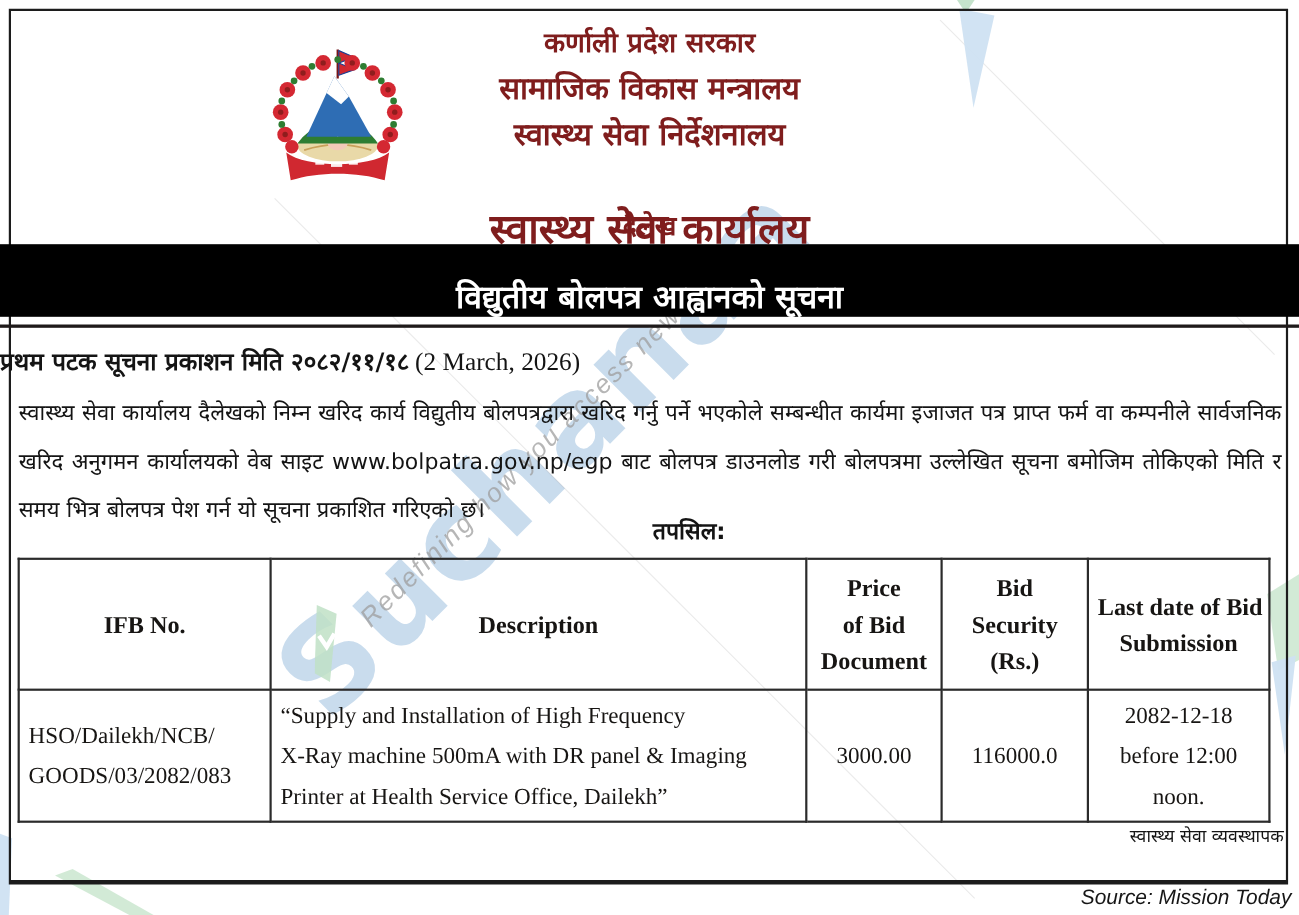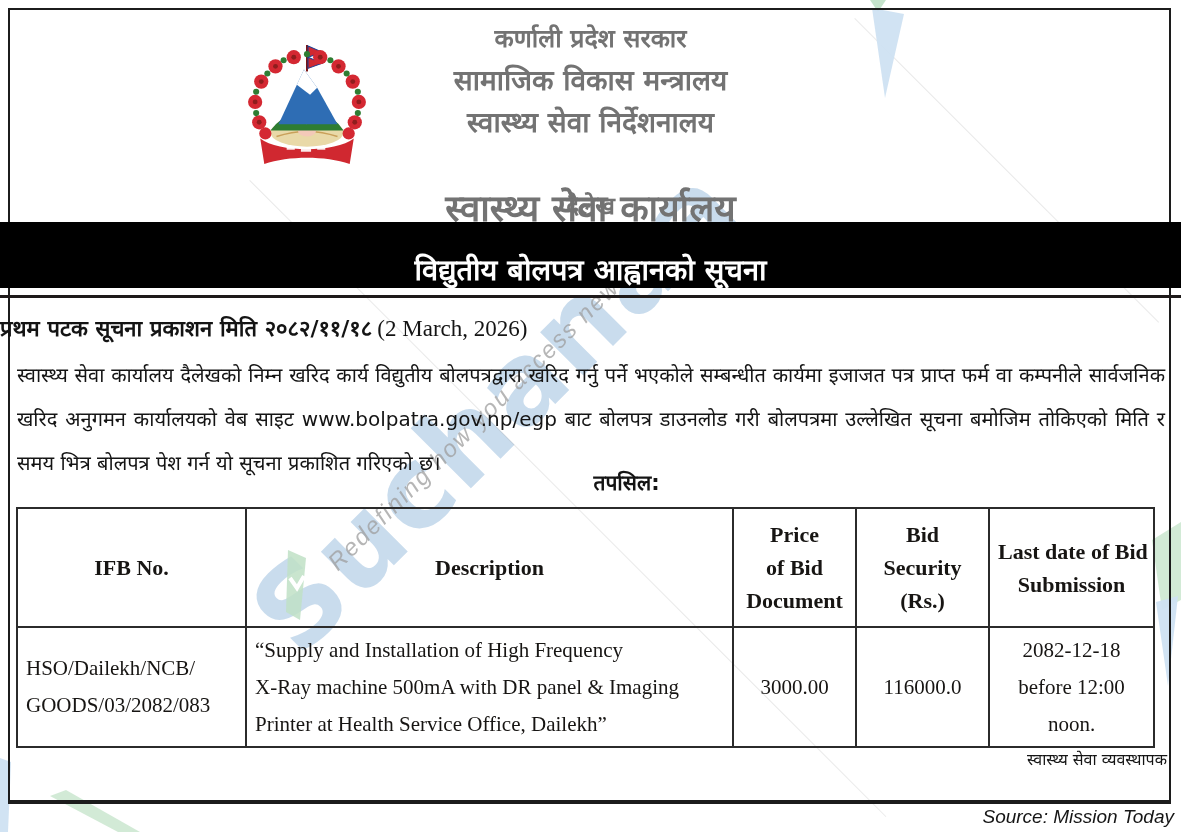--- a/index.html
+++ b/index.html
@@ -33,21 +33,21 @@
   .crease1{left:250px;top:180px;width:900px;transform:rotate(45deg);}
   .crease2{left:855px;top:18px;width:430px;transform:rotate(45deg);}
   .wm-shape{position:absolute;}
   
   .doc-frame{
     position:absolute;left:8px;top:8px;width:1159px;height:790px;
     border:2px solid #1c1c1c;border-bottom-width:4px;
     z-index:2;pointer-events:none;
   }
   
-  .hdr{position:absolute;left:0;width:1181px;text-align:center;z-index:3;font-weight:bold;color:#737373;}
+  .hdr{position:absolute;left:0;width:1181px;text-align:center;z-index:3;font-weight:bold;color:#7f1d1d;}
   .hdr-1{top:20px;font-size:25px;}
   .hdr-2{top:60px;font-size:28px;}
   .hdr-3{top:102px;font-size:28px;}
   .hdr-4{top:142px;font-size:37px;margin-top:39px;}
   .hdr-5{top:188px;font-size:24px;}
   .logo{position:absolute;left:246px;top:36px;width:122px;height:140px;z-index:3;}
   
   .banner{
     position:absolute;left:0;top:222px;width:1181px;height:66px;
     background:#000000;z-index:4;

